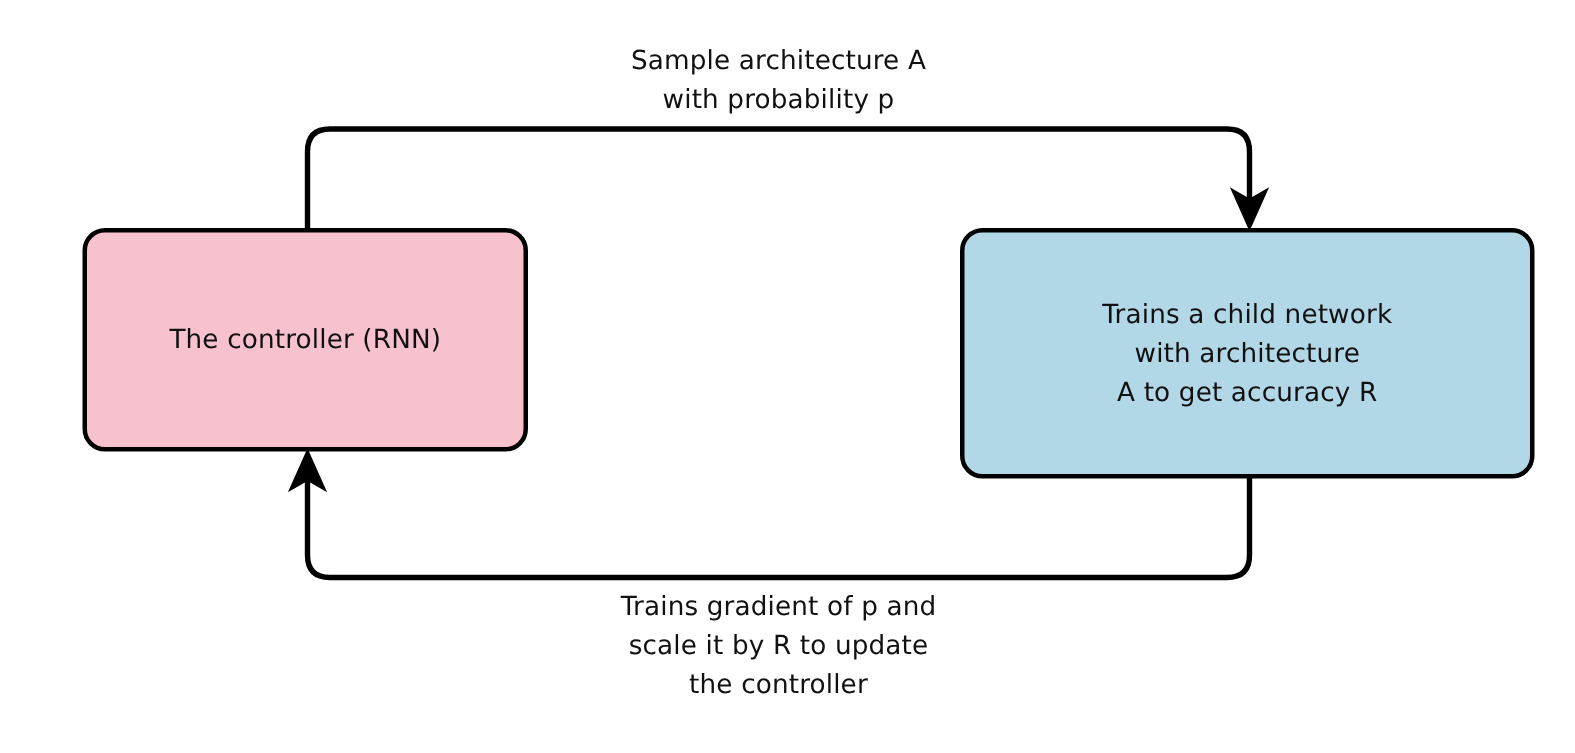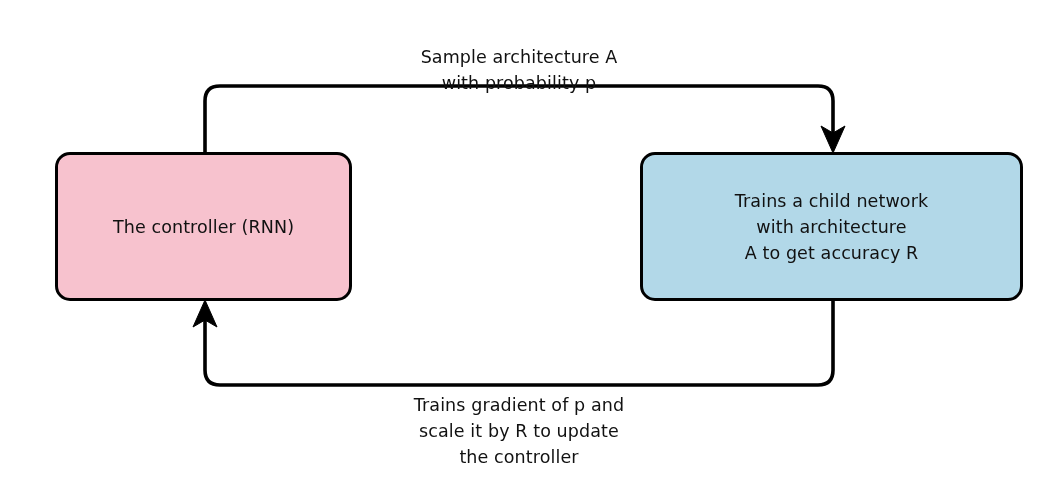--- a/index.html
+++ b/index.html
@@ -35,21 +35,21 @@
   #controller-box {
     left: 55px;
     top: 152px;
     width: 297px;
     height: 149px;
   }
   #child-network-box {
     left: 640px;
     top: 152px;
     width: 383px;
-    height: 149px;
+    height: 167px;
     text-align: center;
   }
   .node-label {
     font-size: 17.5px;
     line-height: 26px;
     color: #111111;
     white-space: pre-line;
     letter-spacing: 0.1px;
   }
   .edge-label {
@@ -58,21 +58,20 @@
     font-size: 17.5px;
     line-height: 26px;
     color: #111111;
     white-space: pre-line;
     letter-spacing: 0.1px;
   }
   #sample-label {
     left: 269px;
     top: 28px;
     width: 500px;
-    margin-top: 16px;
   }
   #gradient-label {
     left: 269px;
     top: 392px;
     width: 500px;
   }
 </style>
 </head>
 <body>
 

